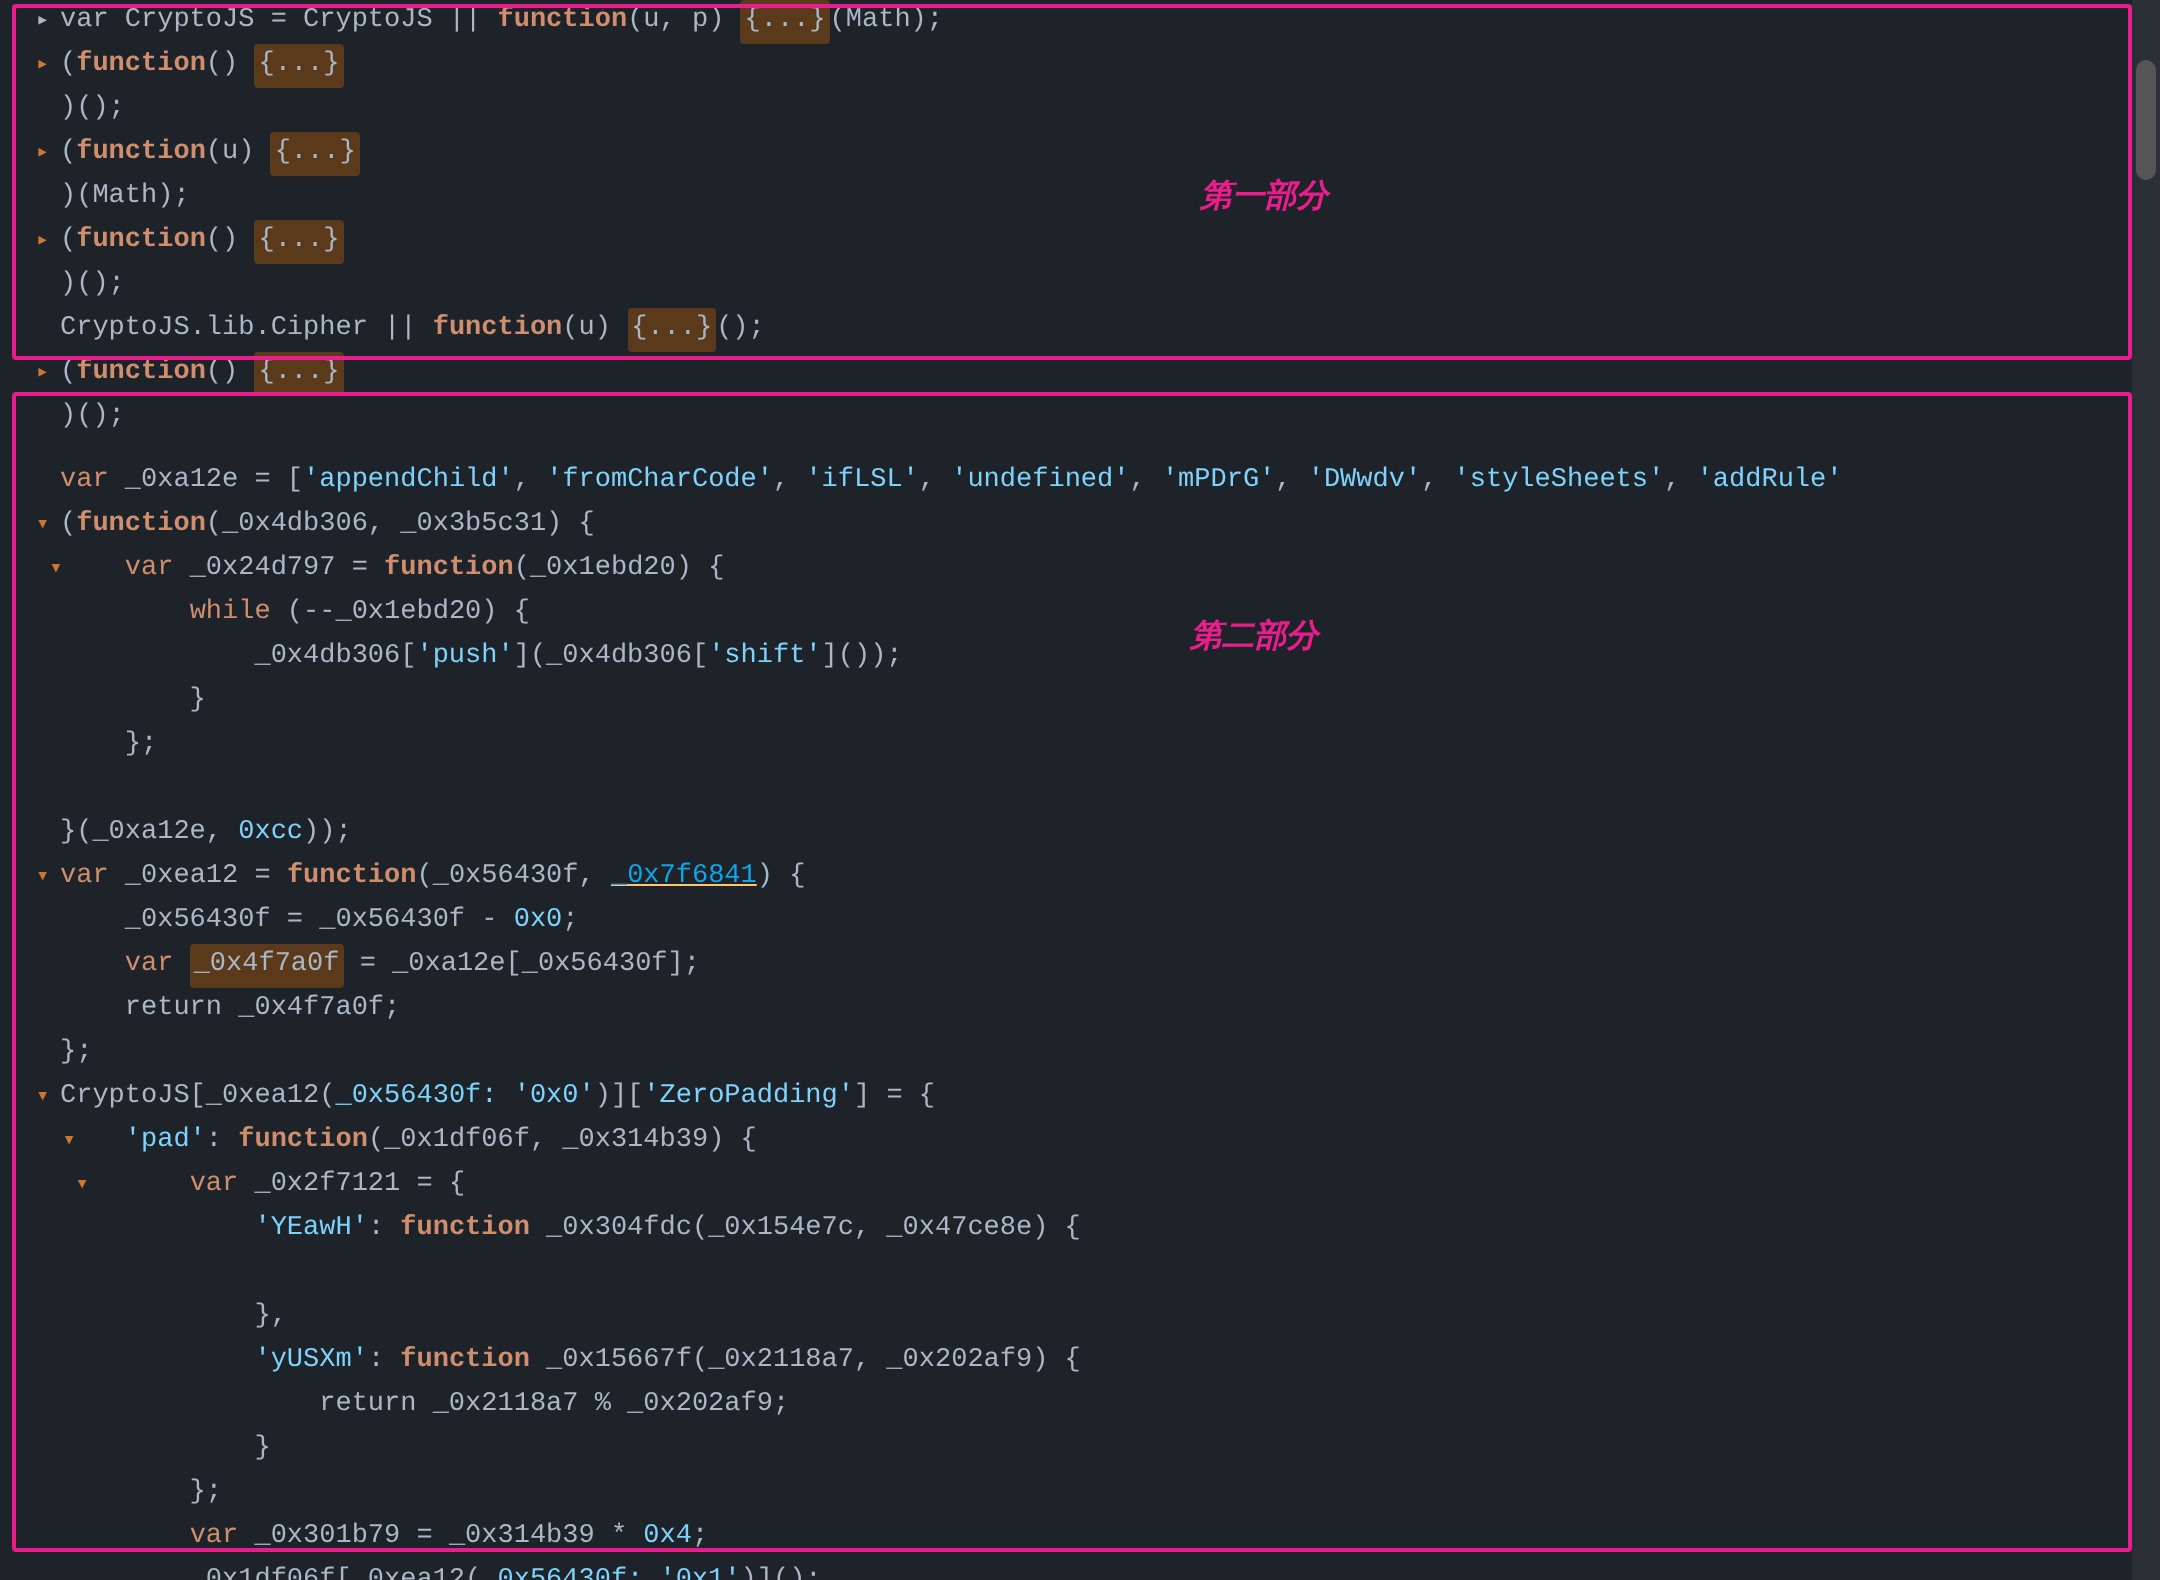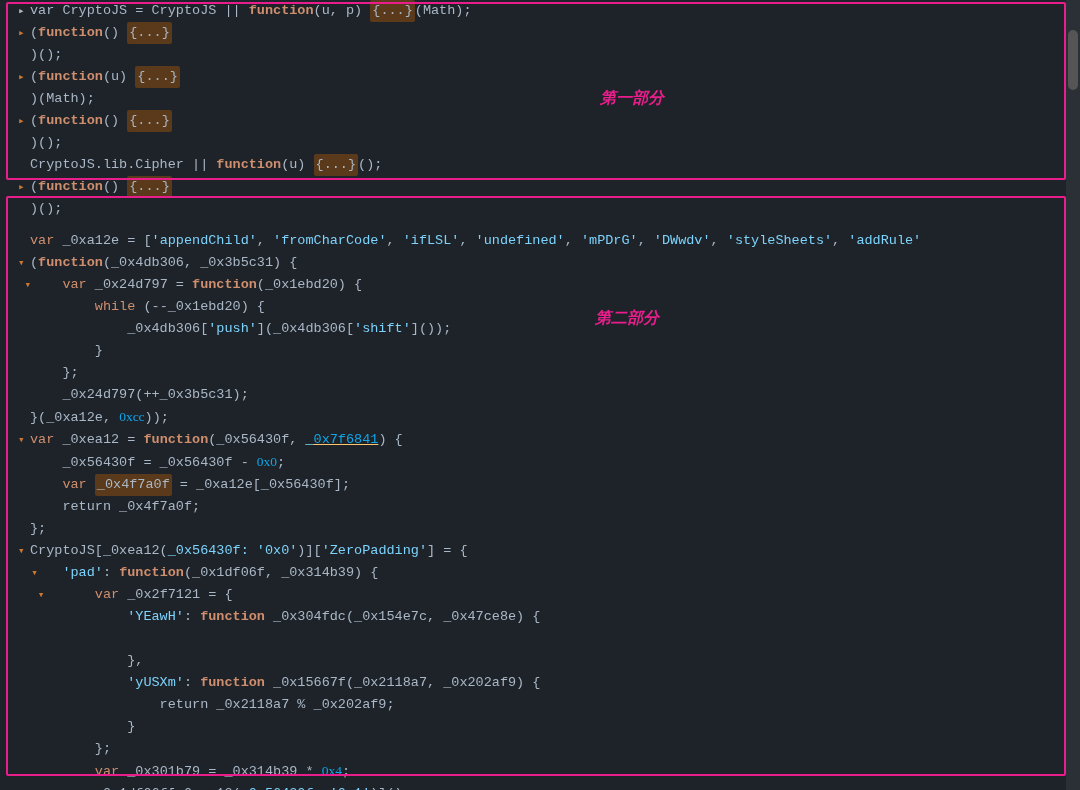--- a/index.html
+++ b/index.html
@@ -72,21 +72,21 @@
       border-radius: 2px;
       padding: 0 2px;
     }
     .underline-yellow {
       text-decoration: underline;
       text-decoration-color: #ffc66d;
       color: #0ea5e9;
     }
     .orange { color: #cc7832; }
     .green { color: #7dd3fc; }
-    .blue-num { color: #0ea5e9; font-family: Liberation Serif, serif; }
+    .blue-num { color: #7dd3fc; }
 
     
     .scrollbar {
       position: absolute;
       right: 0;
       top: 0;
       width: 14px;
       height: 100%;
       background: #2b2f36;
     }
@@ -194,21 +194,20 @@
       <span class="plain">        }</span>
     </div>
 
     <div class="line">
       <span class="line-arrow plain"> </span>
       <span class="plain">    };</span>
     </div>
 
     <div class="line">
       <span class="line-arrow plain"> </span>
-      <span class="plain">    _0x24d797(++_0x3b5c31);</span>
     </div>
 
     <div class="line">
       <span class="line-arrow plain"> </span>
       <span class="plain">}(_0xa12e, </span><span class="blue-num">0xcc</span><span class="plain">));</span>
     </div>
 
     <div class="line">
       <span class="line-arrow orange">▾</span>
       <span class="kw-var">var</span><span class="plain"> _0xea12 = </span><span class="kw-function">function</span><span class="plain">(_0x56430f, </span><span class="underline-yellow">_0x7f6841</span><span class="plain">) {</span>

